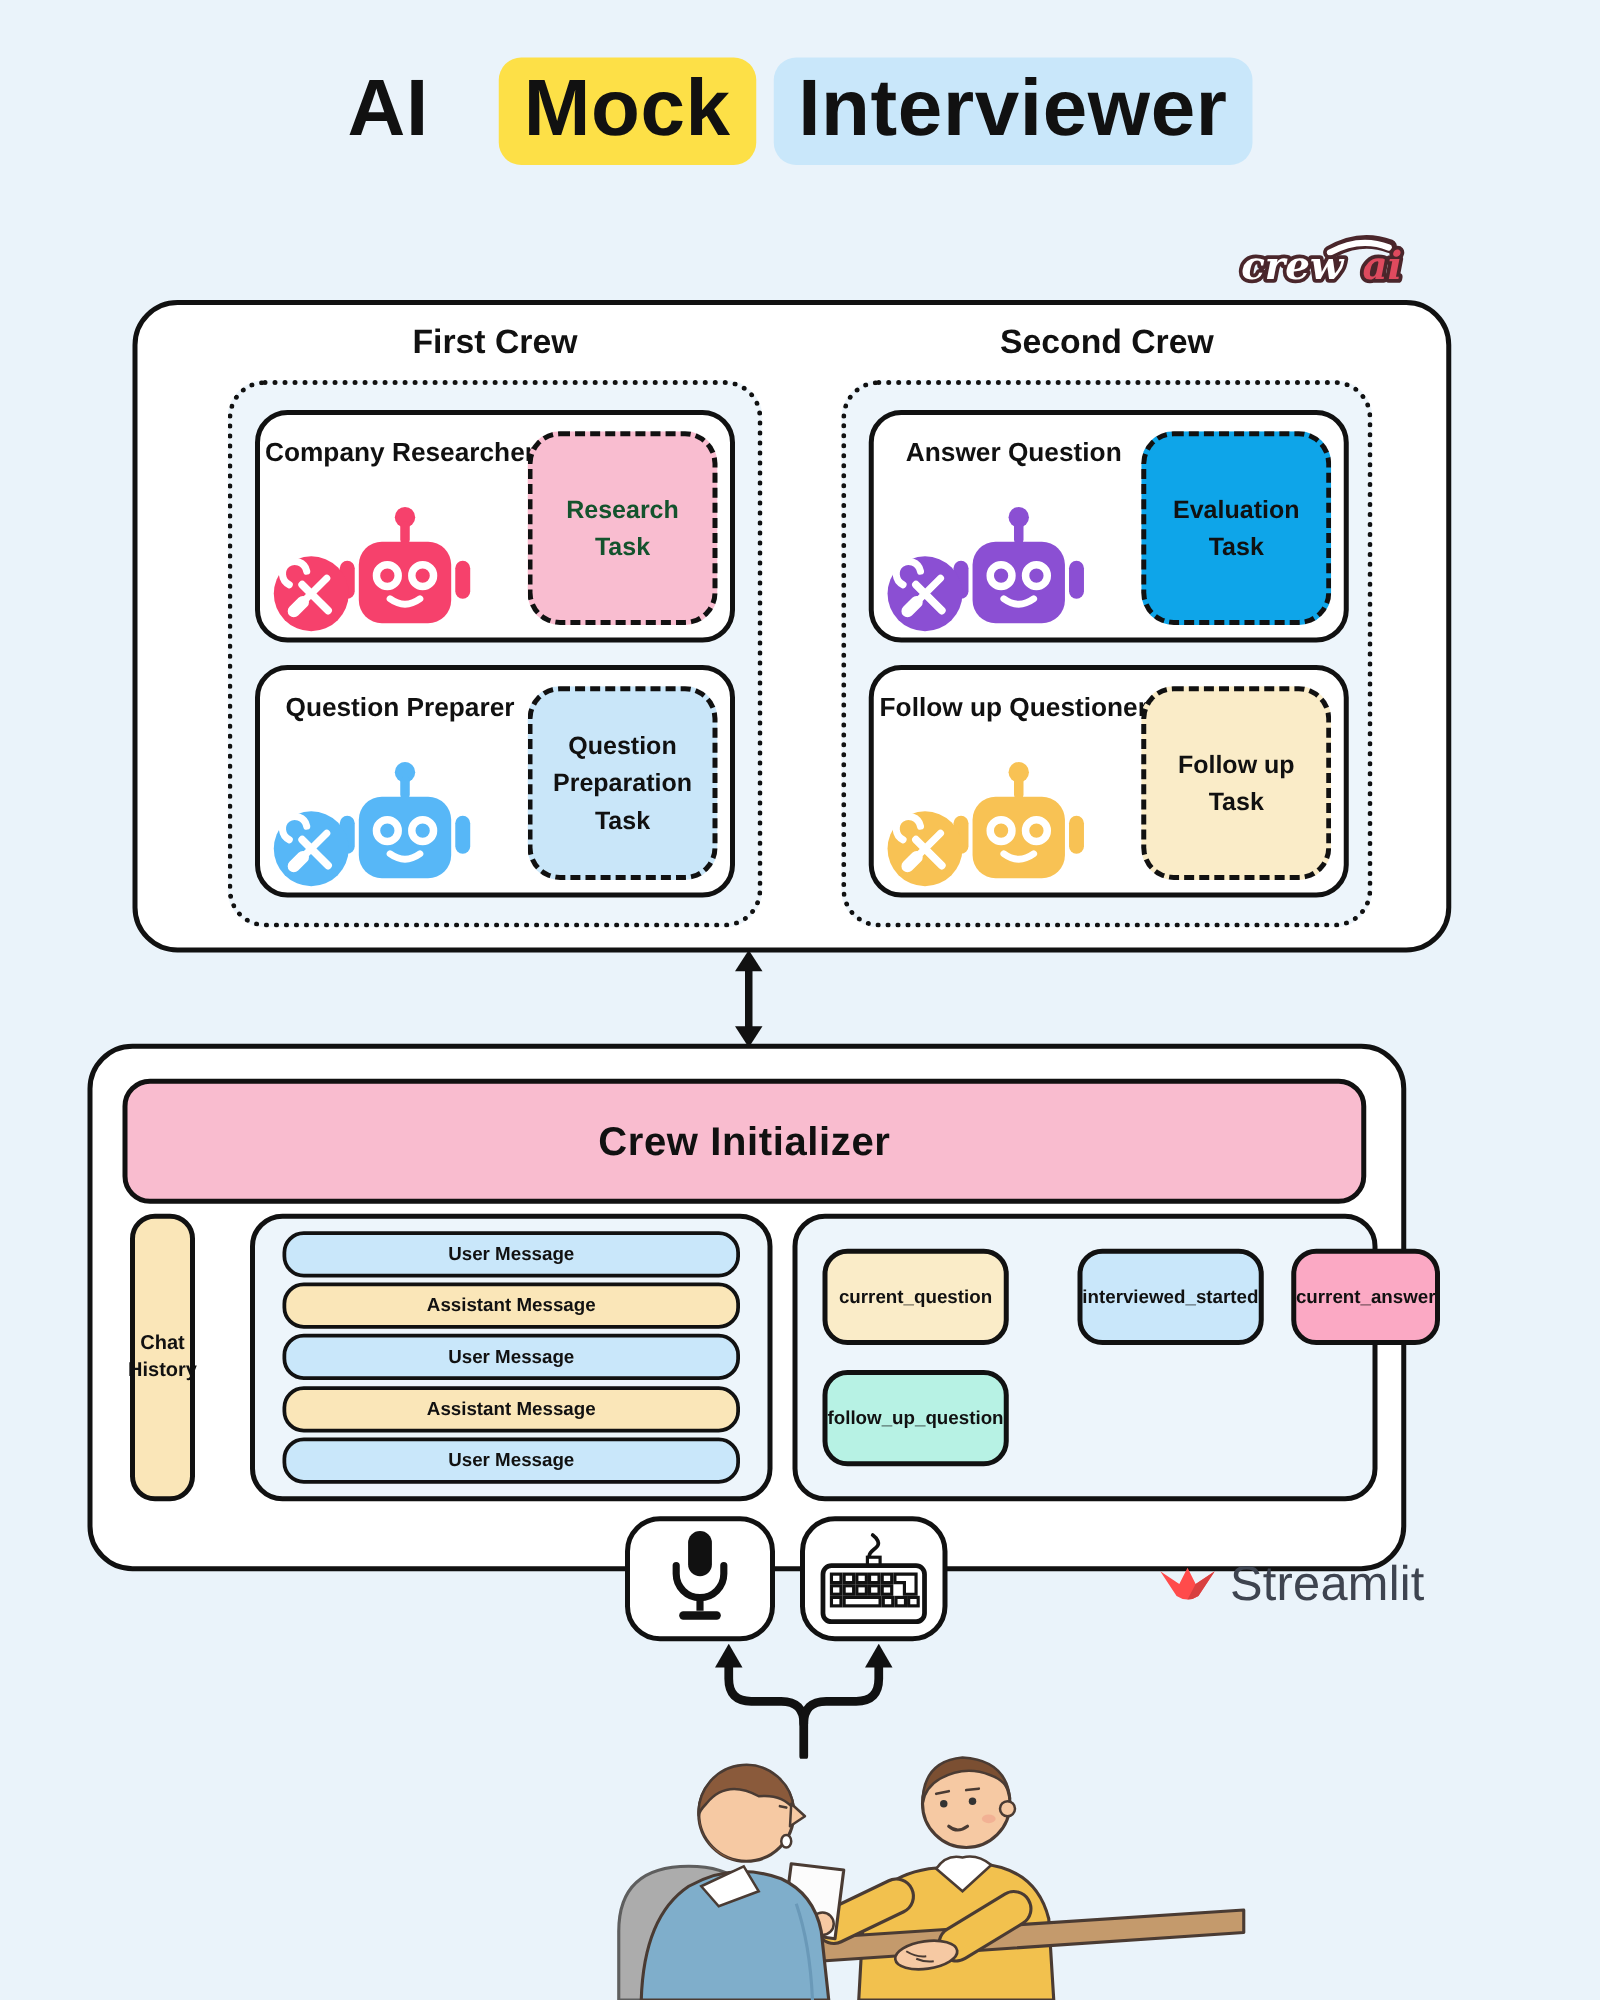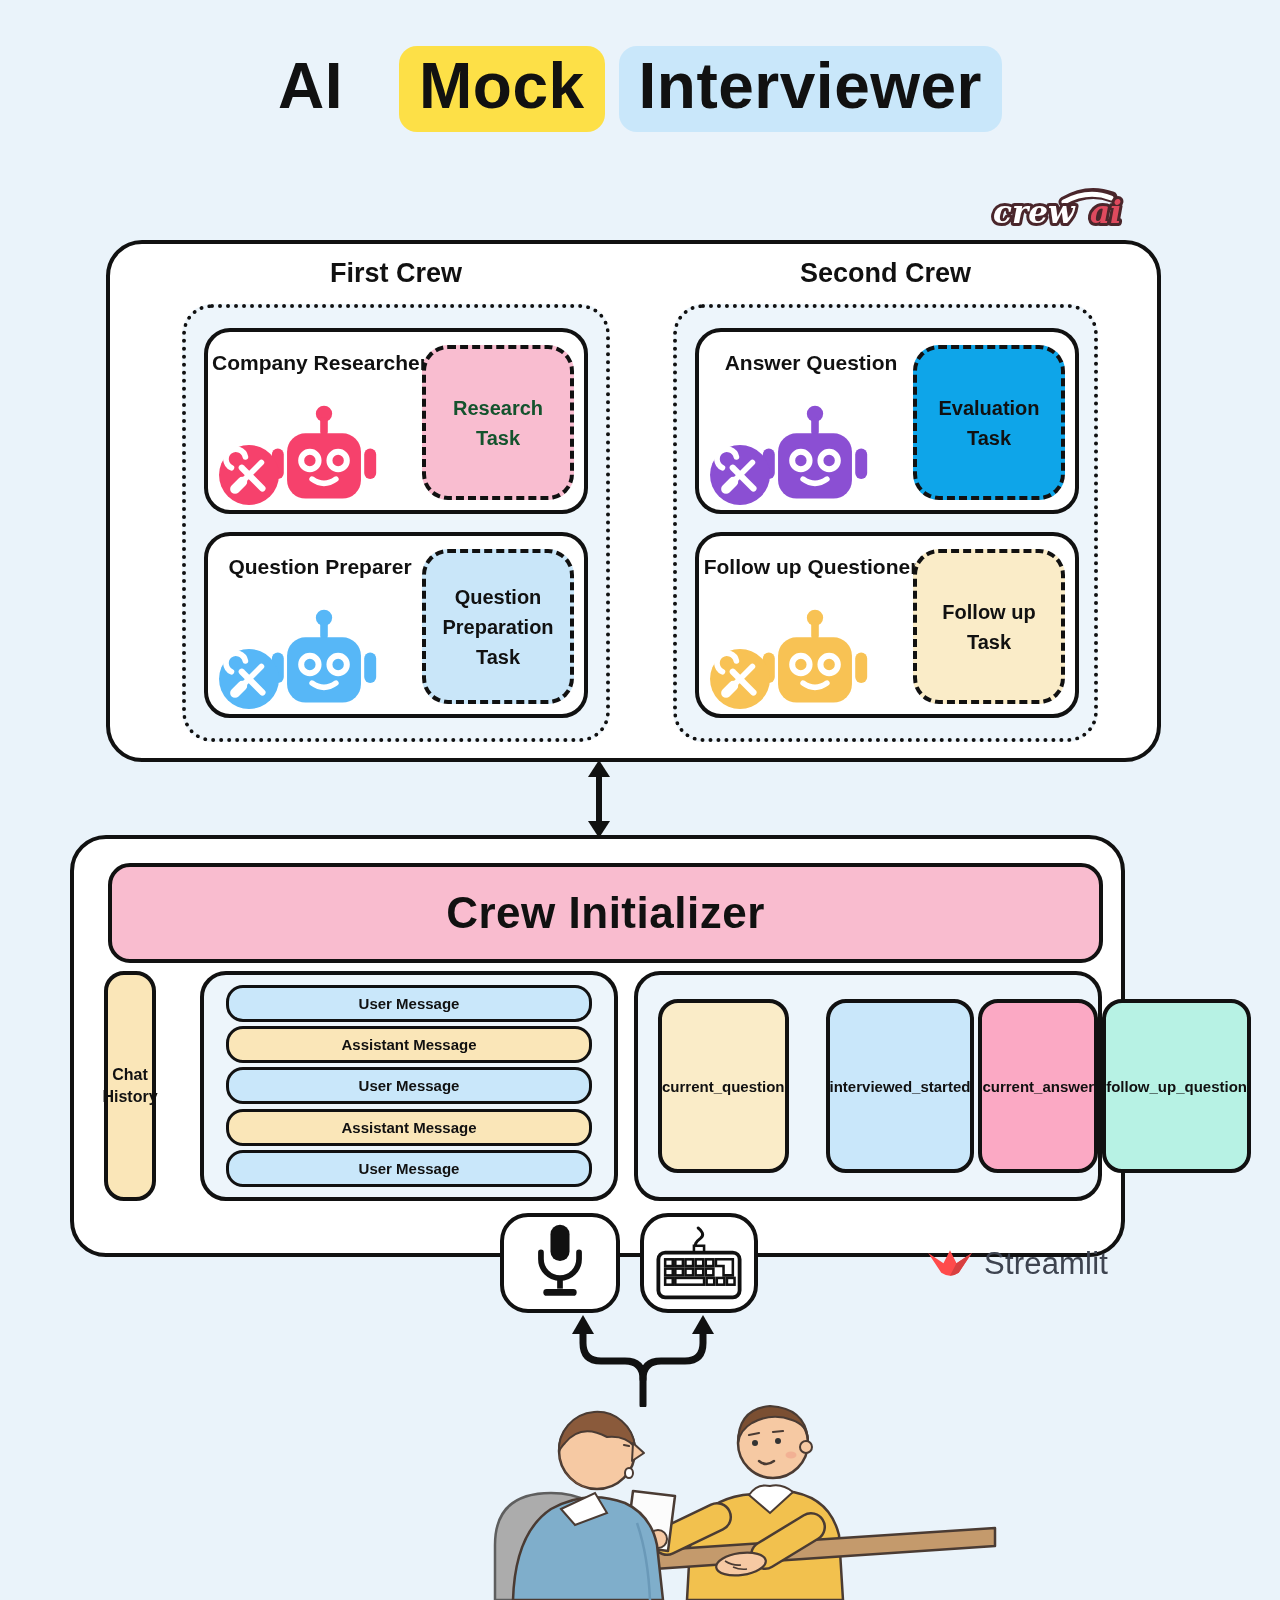--- a/index.html
+++ b/index.html
@@ -24,48 +24,48 @@
               border:4px solid #111;border-radius:26px;box-sizing:border-box;}
   .agent-name{position:absolute;left:4px;top:16px;width:216px;text-align:center;
               font-size:21px;font-weight:700;line-height:1.45;}
   .robot{position:absolute;left:60px;top:72px;line-height:0;}
   .tools{position:absolute;left:10px;top:112px;line-height:0;}
   .task-box{position:absolute;left:214px;top:13px;width:152px;height:155px;border:4px dashed #111;
             border-radius:26px;display:flex;align-items:center;justify-content:center;text-align:center;
             font-size:20px;font-weight:700;line-height:1.5;padding:0 4px;box-sizing:border-box;}
 
   
-  .init-banner{position:absolute;left:34px;top:24px;width:995px;height:100px;border:4px solid #111;
+  .init-banner{position:absolute;left:24px;top:24px;width:995px;height:100px;border:4px solid #111;
                border-radius:22px;display:flex;align-items:center;justify-content:center;
-               font-size:44px;font-weight:700;letter-spacing:.5px;box-sizing:border-box;}
+               font-size:32px;font-weight:700;letter-spacing:.5px;box-sizing:border-box;}
   .chat-label{position:absolute;left:30px;top:132px;width:52px;height:230px;border:4px solid #111;
               border-radius:20px;display:flex;align-items:center;justify-content:center;text-align:center;
               font-size:16px;font-weight:700;line-height:1.35;box-sizing:border-box;}
   .msgs{position:absolute;left:126px;top:132px;width:418px;height:230px;background:#EDF5FB;
         border:4px solid #111;border-radius:26px;display:flex;flex-direction:column;
         justify-content:space-evenly;padding:6px 22px;box-sizing:border-box;}
   .msg{height:31px;border:3.5px solid #111;border-radius:17px;display:flex;align-items:center;
        justify-content:center;font-size:15px;font-weight:700;}
   .state-grid{position:absolute;left:560px;top:132px;width:468px;height:230px;background:#EDF5FB;
-              border:4px solid #111;border-radius:26px;display:grid;grid-template-columns:1fr 1fr 1fr 1fr;
-              gap:20px 4px;padding:24px 20px;box-sizing:border-box;}
+              border:4px solid #111;border-radius:26px;display:grid;grid-template-columns:1fr 1fr 1fr;
+              gap:20px 22px;padding:24px 20px;box-sizing:border-box;}
   .state-cell{border:4px solid #111;border-radius:20px;display:flex;align-items:center;
               justify-content:center;font-size:15px;font-weight:700;}
 
   
   .io-box{position:absolute;top:1213px;height:100px;background:#fff;border:4.5px solid #111;
           border-radius:28px;display:flex;align-items:center;justify-content:center;
           box-sizing:border-box;z-index:5;}
   .mic-box{left:500px;width:120px;}
   .kbd-box{left:640px;width:118px;}
 
   
   .crewai{position:absolute;left:988px;top:186px;line-height:0;}
   .streamlit{position:absolute;left:926px;top:1246px;display:flex;align-items:center;gap:10px;}
-  .streamlit-text{font-size:31px;font-weight:500;color:#3E4450;letter-spacing:.2px;}
+  .streamlit-text{font-size:39px;font-weight:500;color:#3E4450;letter-spacing:.2px;}
 
   .arrow-svg{position:absolute;line-height:0;}
   .people{position:absolute;left:455px;top:1383px;line-height:0;}
 </style>
 </head>
 <body>
 
 <div class="canvas">
 
   <div class="title-row">

